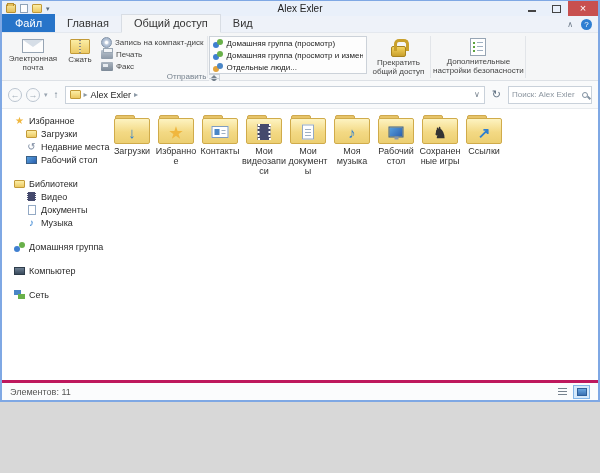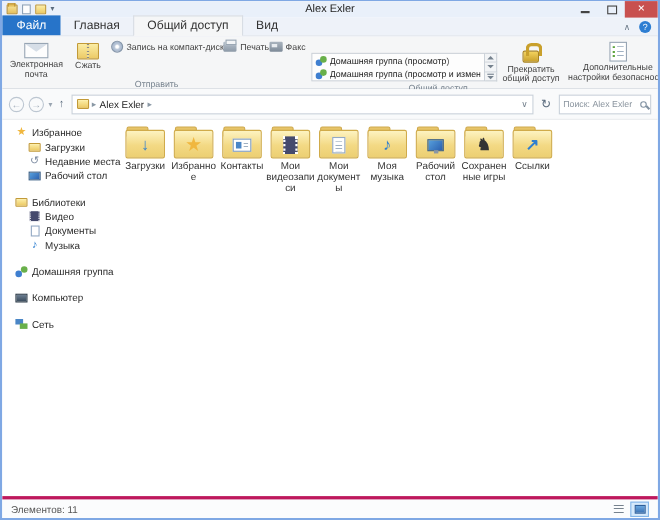--- a/index.html
+++ b/index.html
@@ -1,17 +1,17 @@
 <!DOCTYPE html>
 <html><head>
 <meta charset="utf-8">
 <style>
   * { box-sizing: border-box; margin: 0; padding: 0; }
   body { font-family: "Liberation Sans", sans-serif; background:#d8d8d8; }
-  .window{ width:600px; height:473px; background:#fff; border:2px solid #7fa8e4; border-top-width:1px; display:flex; flex-direction:column; overflow:hidden; }
+  .window{ width:600px; height:402px; background:#fff; border:2px solid #7fa8e4; border-top-width:1px; display:flex; flex-direction:column; overflow:hidden; }
 
   
   .titlebar{ height:15px; background:#e9f0fa; position:relative; display:flex; align-items:center; flex:none; }
   .qat{ display:flex; align-items:center; gap:4px; padding-left:4px; z-index:2; }
   .qat-ico{ width:10px; height:9px; position:relative; }
   .qi-explorer{ background:linear-gradient(#f6e49a,#e4bf5d); border:1px solid #b98f2f; border-radius:1px; }
   .qi-explorer:before{ content:""; position:absolute; left:0; top:-2px; width:5px; height:2px; background:#e4bf5d; border:1px solid #b98f2f; border-bottom:none; }
   .qi-doc{ background:#fdfdfd; border:1px solid #8fa3b8; width:8px; }
   .qi-folder{ background:linear-gradient(#fceea6,#ecc963); border:1px solid #c29a38; border-radius:1px; }
   .qat-drop{ font-size:7px; color:#5a6b7d; line-height:1; }
@@ -28,39 +28,39 @@
   .tab-file{ background:#2774c9; color:#fff; padding:3px 13px; }
   .tab-active{ background:#f5f6f7; border:1px solid #d8dde4; border-bottom:1px solid #f5f6f7; margin-bottom:-1px; }
   .tabrow-right{ position:absolute; right:6px; top:3px; display:flex; gap:8px; align-items:center; }
   .collapse-ico{ font-size:8px; color:#6b7988; line-height:1; }
   .help-ico{ width:11px; height:11px; border-radius:50%; background:#2e7ed2; color:#fff; font-size:8px; display:flex; align-items:center; justify-content:center; }
 
   
   .ribbon{ height:48px; background:#f5f6f7; border-bottom:1px solid #dde1e6; display:flex; flex:none; padding:1px 2px 0; }
   .rgroup{ display:flex; flex-direction:column; }
   .rgroup-body{ display:flex; align-items:flex-start; flex:1; }
-  .rgroup-label{ text-align:center; font-size:8px; color:#76828e; height:10px; line-height:10px; }
+  .rgroup-label{ text-align:right; font-size:8px; color:#76828e; height:10px; line-height:10px; }
   .vsep{ width:1px; background:#e2e5e9; margin:2px 1px; }
   .bigbtn{ width:58px; display:flex; flex-direction:column; align-items:center; padding-top:2px; }
   .bigbtn .lbl{ font-size:8px; line-height:8.5px; color:#444; text-align:center; margin-top:2px; }
-  .smallcol{ display:flex; flex-direction:row; padding:2px 3px 0; }
+  .smallcol{ display:flex; flex-direction:column; padding:2px 3px 0; }
   .smallbtn{ display:flex; align-items:center; gap:3px; height:12px; }
   .smallbtn .lbl{ font-size:8px; color:#444; white-space:nowrap; }
 
   .ri-mail{ width:22px; height:14px; background:#fdfdfd; border:1px solid #97a5b4; position:relative; margin-top:3px; }
   .ri-mail:after{ content:""; position:absolute; left:0; top:0; border-left:10px solid transparent; border-right:10px solid transparent; border-top:7px solid #d6dee7; }
   .ri-zip{ width:20px; height:15px; background:linear-gradient(#fbeda4,#ecca66); border:1px solid #c29a38; border-radius:1px; position:relative; margin-top:3px; }
   .ri-zip:before{ content:""; position:absolute; left:8px; top:0; bottom:0; width:2px; background:repeating-linear-gradient(#8a8a8a 0 1px,#f2dd8e 1px 3px); }
   .ri-disc{ width:11px; height:11px; border-radius:50%; border:1px solid #8494a8; background:radial-gradient(circle at 50% 50%, #fff 18%, #b9c6d8 40%, #93a7c0); }
   .ri-print{ width:12px; height:9px; background:linear-gradient(#b9c3ce,#8c99a7); border-radius:1px; position:relative; }
   .ri-print:before{ content:""; position:absolute; left:2px; top:-2px; width:8px; height:3px; background:#f2f4f6; border:1px solid #9aa7b4; }
   .ri-fax{ width:12px; height:9px; background:linear-gradient(#aab4bf,#7d8a98); border-radius:1px; position:relative; }
   .ri-fax:before{ content:""; position:absolute; left:2px; top:2px; width:5px; height:3px; background:#e8ecf0; }
 
-  .gallery-wrap{ display:flex; margin-top:14px; }
+  .gallery-wrap{ display:flex; margin-top:2px;flex-direction:column; }
   .gallery{ width:158px; background:#fdfdfd; border:1px solid #ccd2d9; }
   .gal-row{ height:12px; display:flex; align-items:center; gap:3px; padding:0 3px; }
   .gal-row .lbl{ font-size:8px; color:#222; white-space:nowrap; overflow:hidden; }
   .gi-hg{ width:10px; height:9px; position:relative; flex:none; }
   .gi-hg:before{ content:""; position:absolute; left:0; bottom:0; width:6px; height:6px; border-radius:50%; background:#3f7fd0; }
   .gi-hg:after{ content:""; position:absolute; right:0; top:0; width:6px; height:6px; border-radius:50%; background:#69b04a; }
   .gi-people{ width:10px; height:9px; position:relative; flex:none; }
   .gi-people:before{ content:""; position:absolute; left:0; bottom:0; width:6px; height:6px; border-radius:50%; background:#e2a33c; }
   .gi-people:after{ content:""; position:absolute; right:0; top:0; width:6px; height:6px; border-radius:50%; background:#4a86c6; }
   .gal-scroll{ width:11px; display:flex; flex-direction:column; }
@@ -217,20 +217,24 @@
         <div class="gallery-wrap">
           <div class="gallery">
             <div class="gal-row">
               <div class="gi-hg"></div>
               <div class="lbl">Домашняя группа (просмотр)</div>
             </div>
             <div class="gal-row">
               <div class="gi-hg"></div>
               <div class="lbl">Домашняя группа (просмотр и изменение)</div>
             </div>
+            <div class="gal-row">
+              <div class="gi-people"></div>
+              <div class="lbl">Отдельные люди...</div>
+            </div>
           </div>
           <div class="gal-scroll">
             <div class="gs-btn">
                 <div class="tri-up"></div>
               </div>
             <div class="gs-btn">
                 <div class="tri-down"></div>
               </div>
             <div class="gs-btn">
                 <div class="tri-more"></div>

